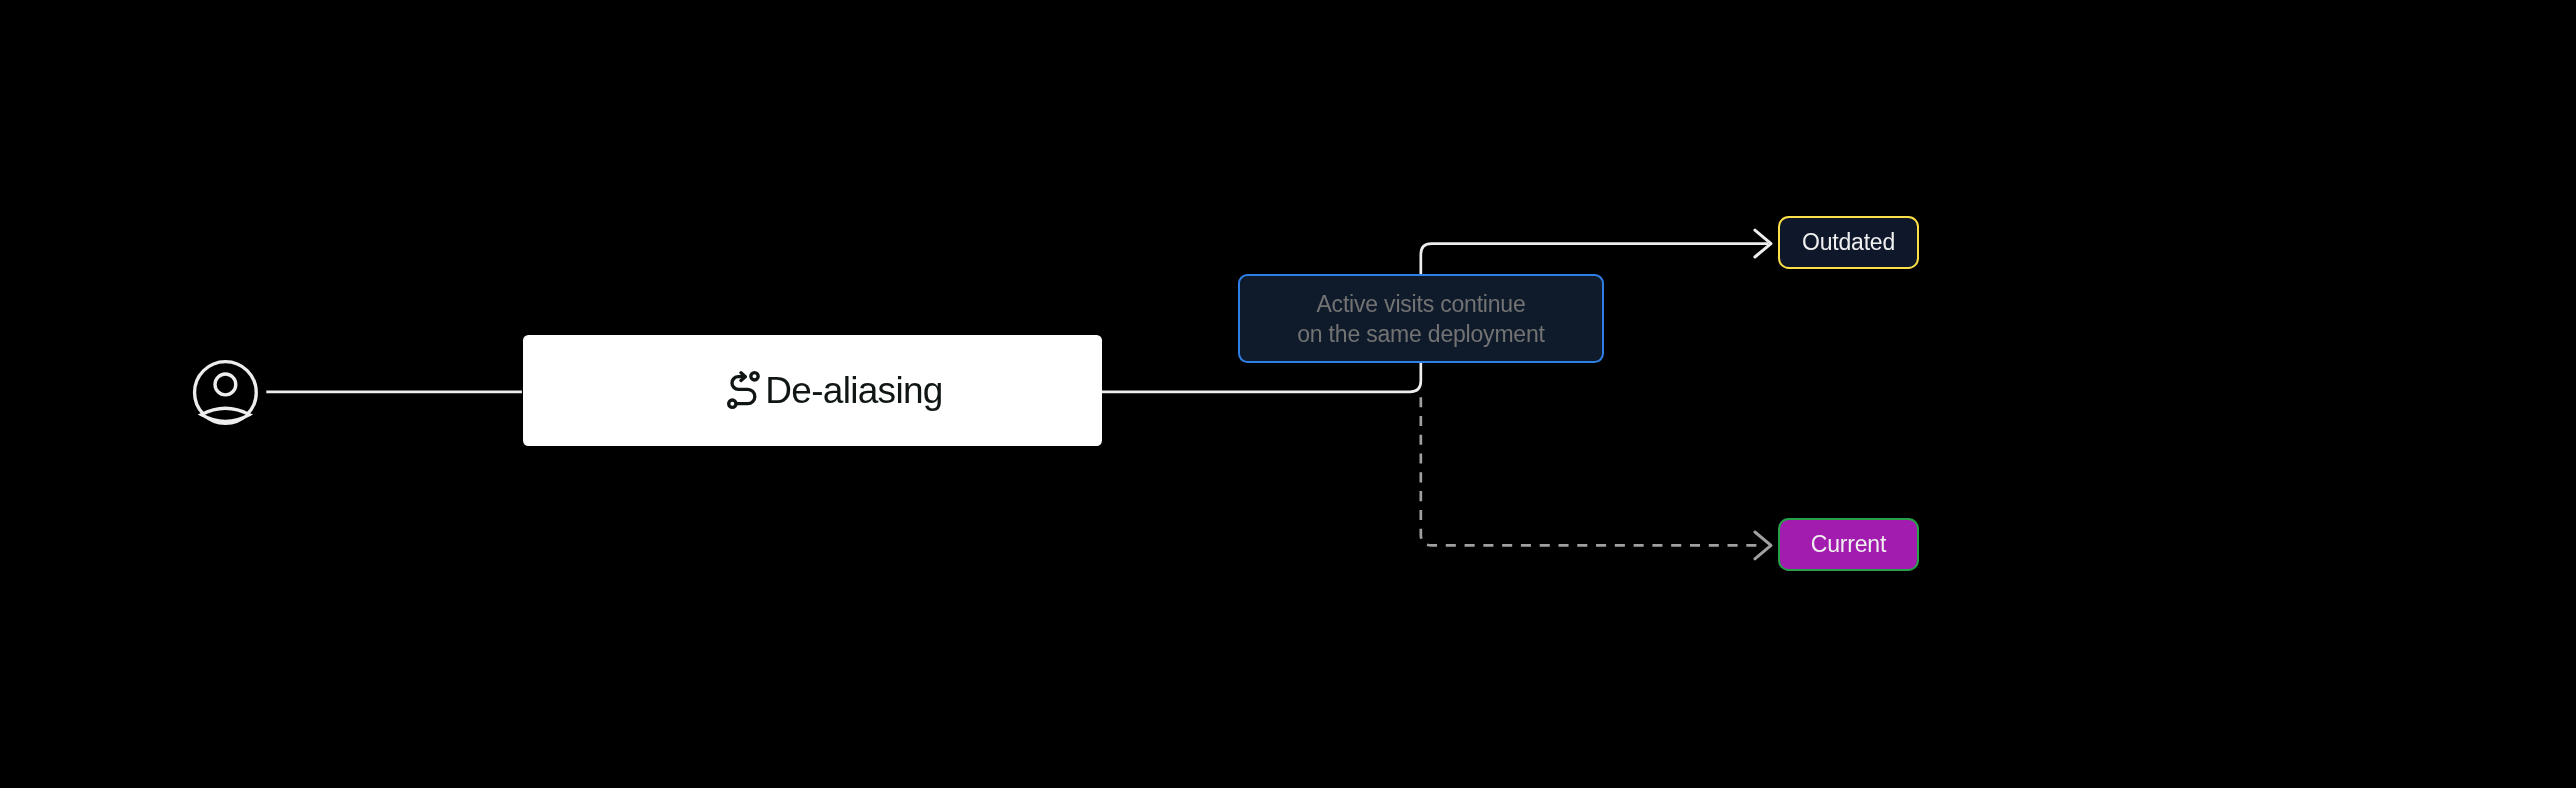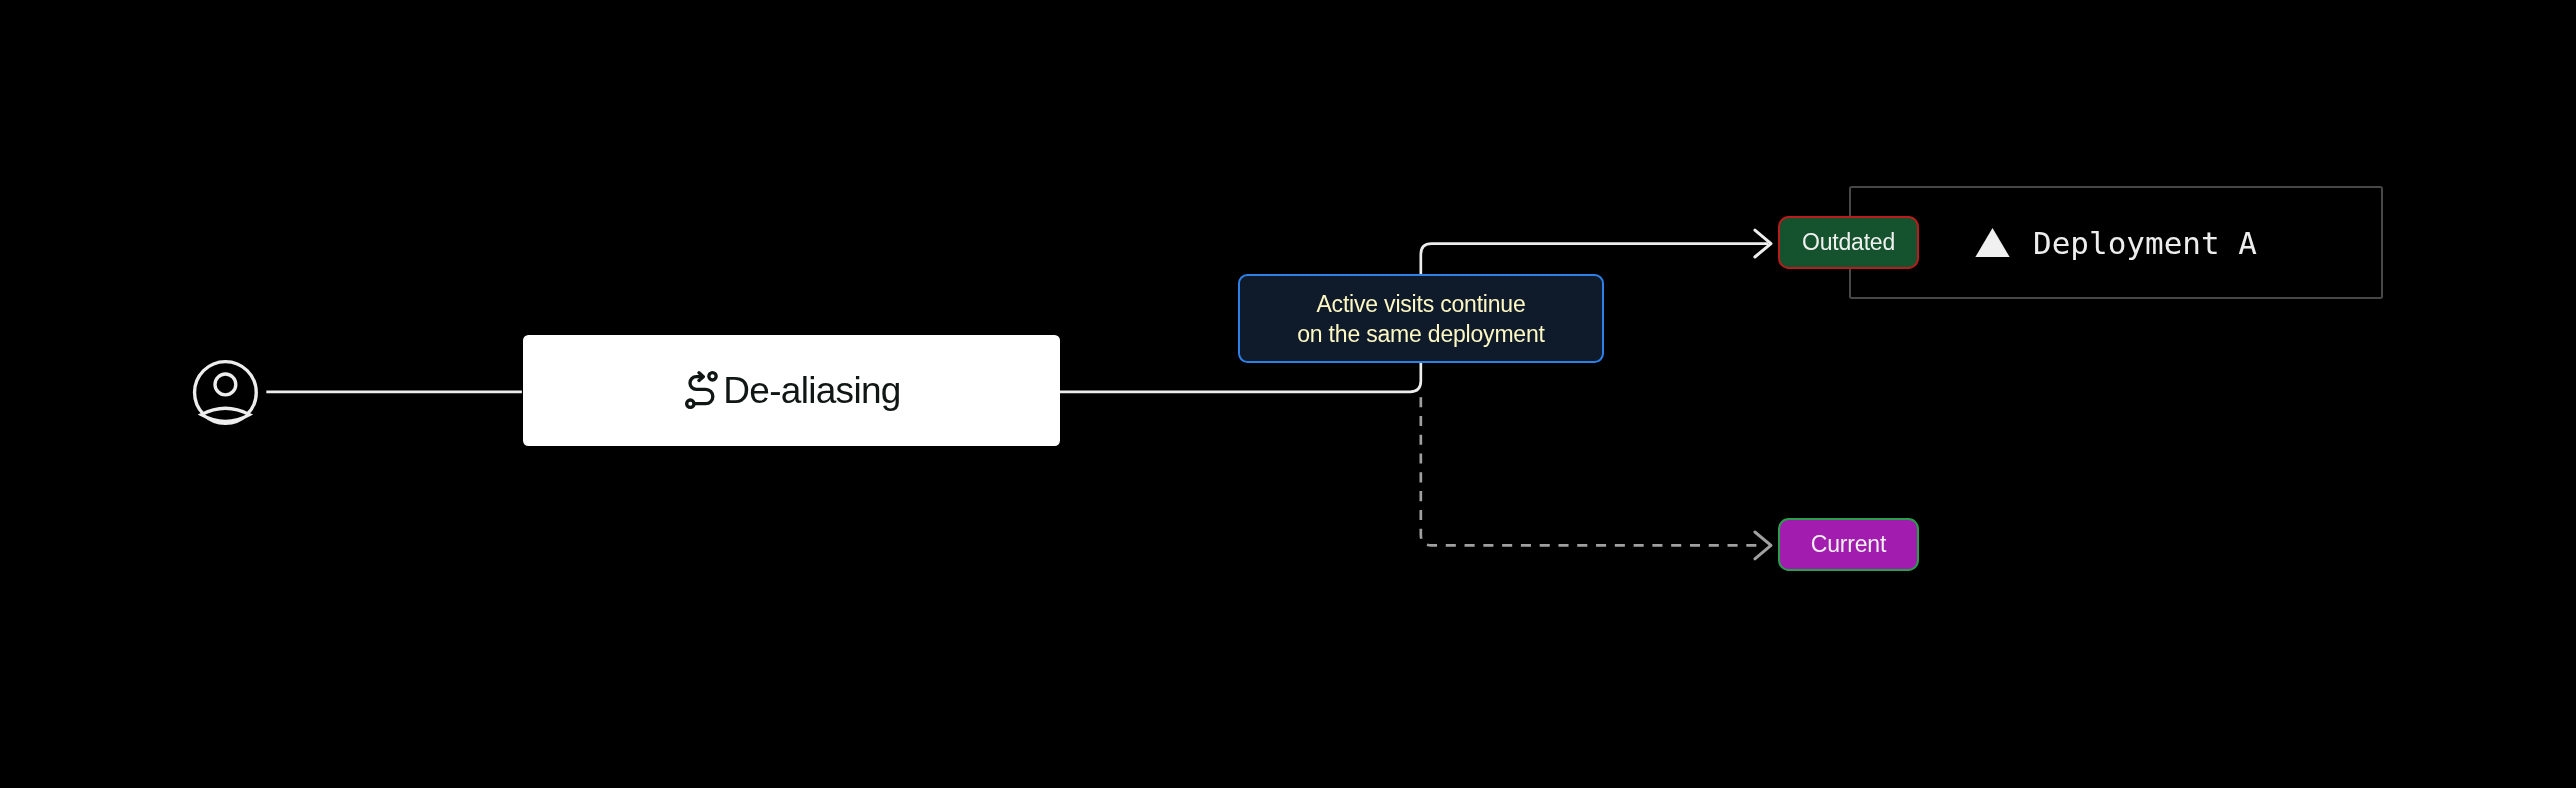--- a/index.html
+++ b/index.html
@@ -9,32 +9,33 @@
   }
   .stage{position:absolute;inset:0;}
   svg.edges{position:absolute;left:0;top:0;z-index:1;}
 
   
   .process-node{
     position:absolute;left:523px;top:335px;width:537px;height:111px;
     background:#ffffff;border-radius:5.4px;z-index:3;
     display:flex;align-items:center;justify-content:center;gap:1px;
     color:#101613;
+    padding-left:42px;
   }
   .process-node .label{
     font-size:37px;font-weight:500;letter-spacing:-0.7px;
   }
 
   
   .annotation{
     position:absolute;left:1238px;top:274px;width:366px;height:89px;
     box-sizing:border-box;background:#0f1b2b;border:2px solid #2e7fe6;
     border-radius:9.4px;z-index:5;
     display:flex;flex-direction:column;align-items:center;justify-content:center;
-    color:#fef9c3;font-size:23px;line-height:30px;letter-spacing:-0.2px;
+    color:#737373;font-size:23px;line-height:30px;letter-spacing:-0.2px;
   }
 
   
   .deploy-node{
     position:absolute;left:1849px;width:534px;height:113px;
     box-sizing:border-box;border:2px solid #474747;border-radius:2.7px;
     background:#000;z-index:2;
     display:flex;align-items:center;justify-content:center;gap:23px;
     color:#ededed;
   }
@@ -45,21 +46,21 @@
     font-size:31px;letter-spacing:0px;white-space:pre;
   }
 
   
   .badge{
     position:absolute;left:1778px;width:141px;height:53px;
     box-sizing:border-box;border-radius:10.7px;z-index:4;
     display:flex;align-items:center;justify-content:center;
     color:#f0f0f0;font-size:23px;letter-spacing:-0.2px;
   }
-  .badge.outdated{top:216px;background:#14532d;border:2px solid #b91c1c;}
+  .badge.outdated{top:216px;background:#0f172a;border:2px solid #fde047;}
   .badge.current {top:518px;background:#a21caf;border:2px solid #27a148;}
 </style>
 </head>
 <body>
 
 <div class="stage">
 
   <svg class="edges" width="2576" height="789" viewBox="0 0 3840 1176">
 
     <g stroke="#ededed" stroke-width="5" fill="none">
@@ -88,25 +89,19 @@
   </div>
 
   <div class="annotation">
     <span>Active visits continue</span>
     <span>on the same deployment</span>
   </div>
 
   <div class="badge outdated">
     <span>Outdated</span>
   </div>
-  <div class="deploy-node a">
-    <svg width="35" height="29.5" viewBox="0 0 52 44">
-      <polygon points="26,0 52,44 0,44" fill="#f0f0f0"></polygon>
-    </svg>
-    <span class="name">Deployment A</span>
-  </div>
 
   <div class="badge current">
     <span>Current</span>
   </div>
 
 </div>
 
 
 </body></html>

